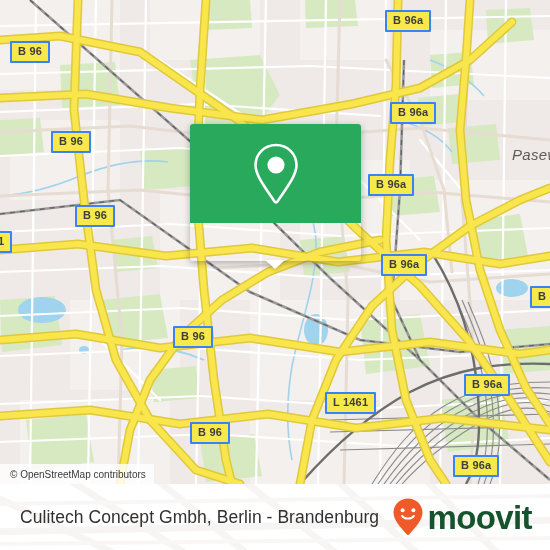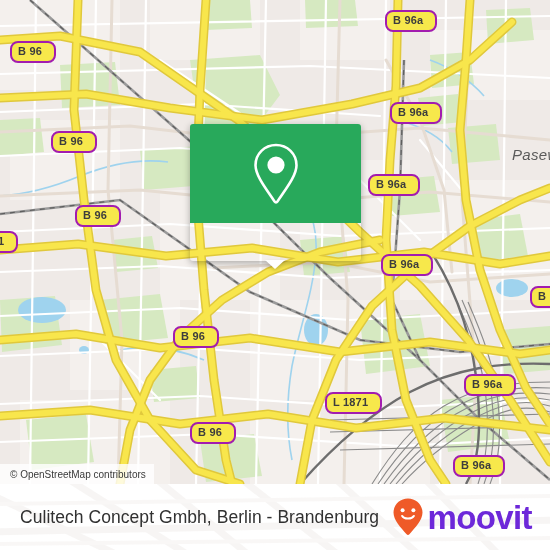--- a/index.html
+++ b/index.html
@@ -36,28 +36,28 @@
     left: 0; top: 0;
     width: 550px;
     height: 484px;
     display: block;
   }
 
   
   .shield {
     position: absolute;
     background: #f7e84b;
-    border: 2px solid #a21caf;
-    border-radius: 8px;
+    border: 2px solid #3b82f6;
+    border-radius: 1px;
     color: #3d3d3d;
     font-family: "Liberation Sans", sans-serif;
     font-size: 11px;
     font-weight: bold;
     line-height: 1;
-    padding: 3px 12px 4px 6px;
+    padding: 3px 6px 4px 6px;
     white-space: nowrap;
     letter-spacing: 0.2px;
     box-sizing: border-box;
   }
 
   
   .place-label {
     position: absolute;
     font-family: "Liberation Sans", sans-serif;
     font-style: italic;
@@ -174,21 +174,21 @@
     position: relative;
     display: flex;
     align-items: center;
     gap: 2px;
     z-index: 2;
   }
   #brand-wordmark {
     font-family: "Liberation Sans", sans-serif;
     font-size: 33px;
     font-weight: bold;
-    color: #6d28d9;
+    color: #14532d;
     letter-spacing: -0.6px;
     line-height: 1;
     margin-left: 1px;
   }
 </style>
 </head>
 <body>
 
 <div id="page">
 
@@ -359,21 +359,21 @@
     <div class="shield" style="left:10px;  top:41px;">B 96</div>
     <div class="shield" style="left:390px; top:102px;">B 96a</div>
     <div class="shield" style="left:51px;  top:131px;">B 96</div>
     <div class="shield" style="left:368px; top:174px;">B 96a</div>
     <div class="shield" style="left:75px;  top:205px;">B 96</div>
     <div class="shield" style="left:-10px; top:231px;">1</div>
     <div class="shield" style="left:381px; top:254px;">B 96a</div>
     <div class="shield" style="left:530px; top:286px;">B</div>
     <div class="shield" style="left:173px; top:326px;">B 96</div>
     <div class="shield" style="left:464px; top:374px;">B 96a</div>
-    <div class="shield" style="left:325px; top:392px;">L 1871</div>
+    <div class="shield" style="left:325px; top:392px;">L 1461</div>
     <div class="shield" style="left:190px; top:422px;">B 96</div>
     <div class="shield" style="left:453px; top:455px;">B 96a</div>
 
     <div class="place-label" style="left:512px; top:146px;">Pasew</div>
 
     <div id="popup-card">
       <div id="popup-header">
         <svg width="54" height="64" viewBox="0 0 54 64">
           <path d="M27 3 C15.5 3 6.5 12 6.5 23.3 C6.5 34 18 48 25.6 59.6 C26.3 60.6 27.7 60.6 28.4 59.6 C36 48 47.5 34 47.5 23.3 C47.5 12 38.5 3 27 3 Z" fill="none" stroke="#ffffff" stroke-width="2.6" stroke-linejoin="round"></path>
           <circle cx="27" cy="23" r="8.6" fill="#ffffff"></circle>

